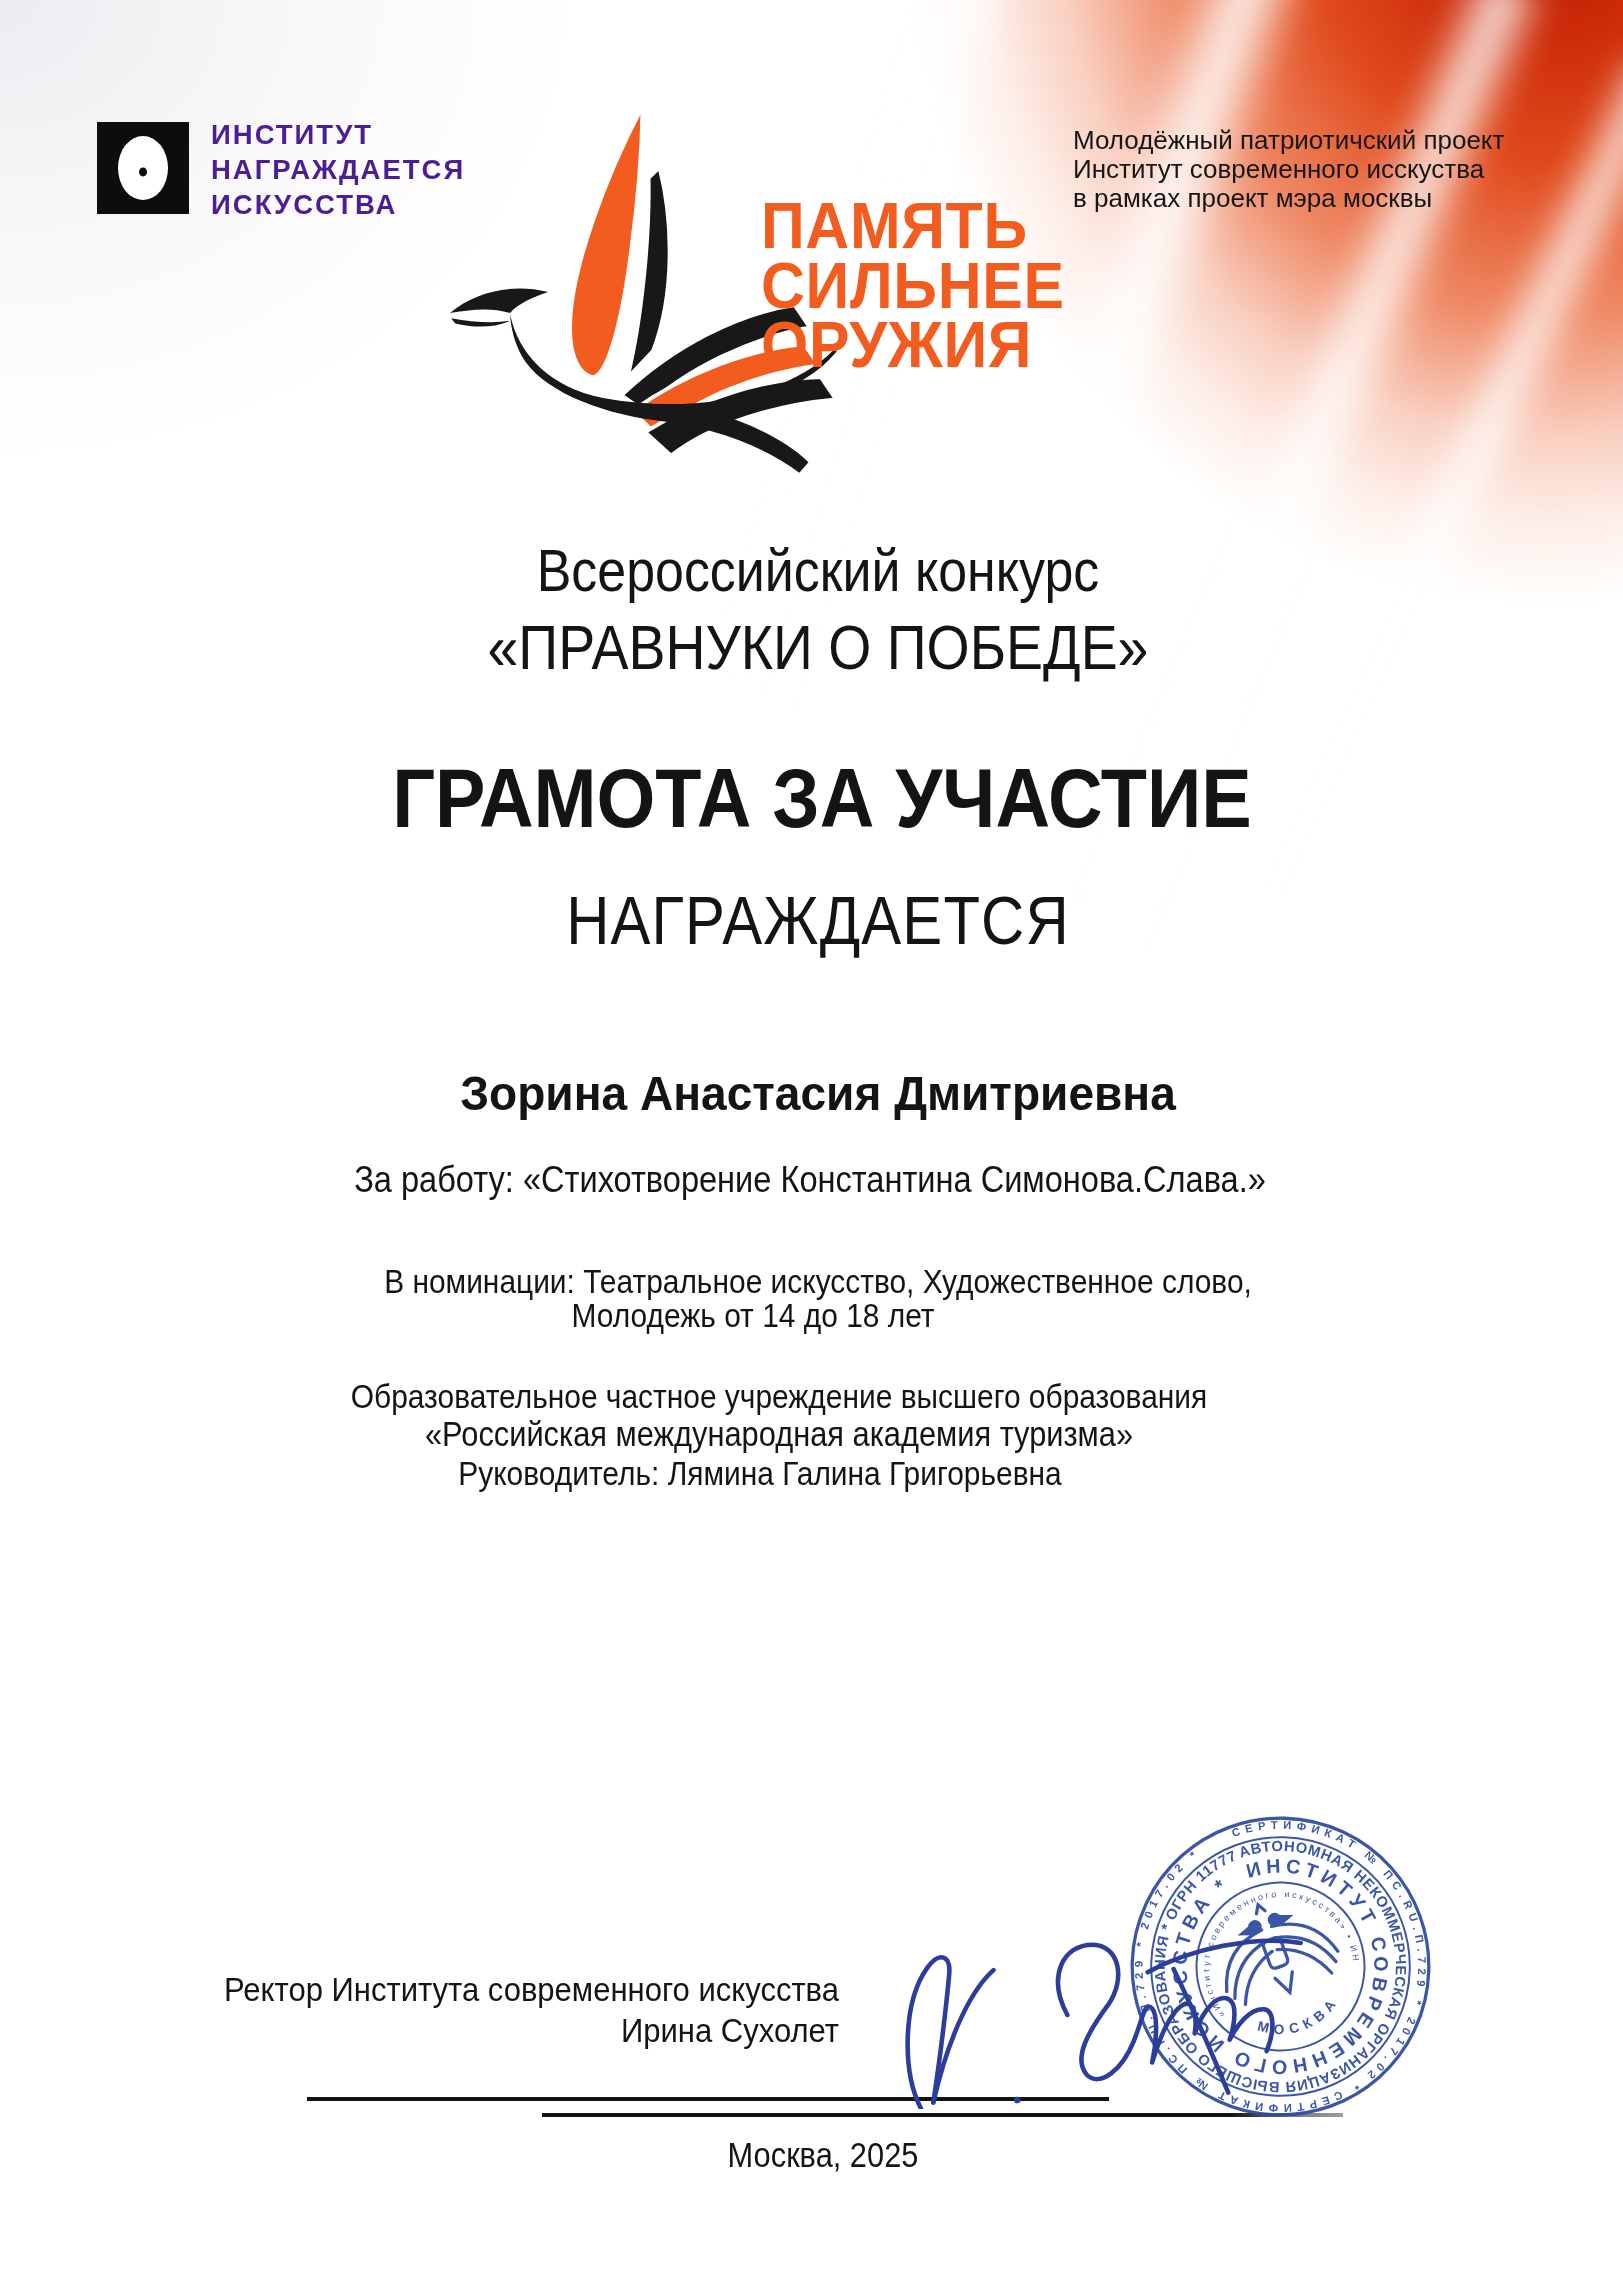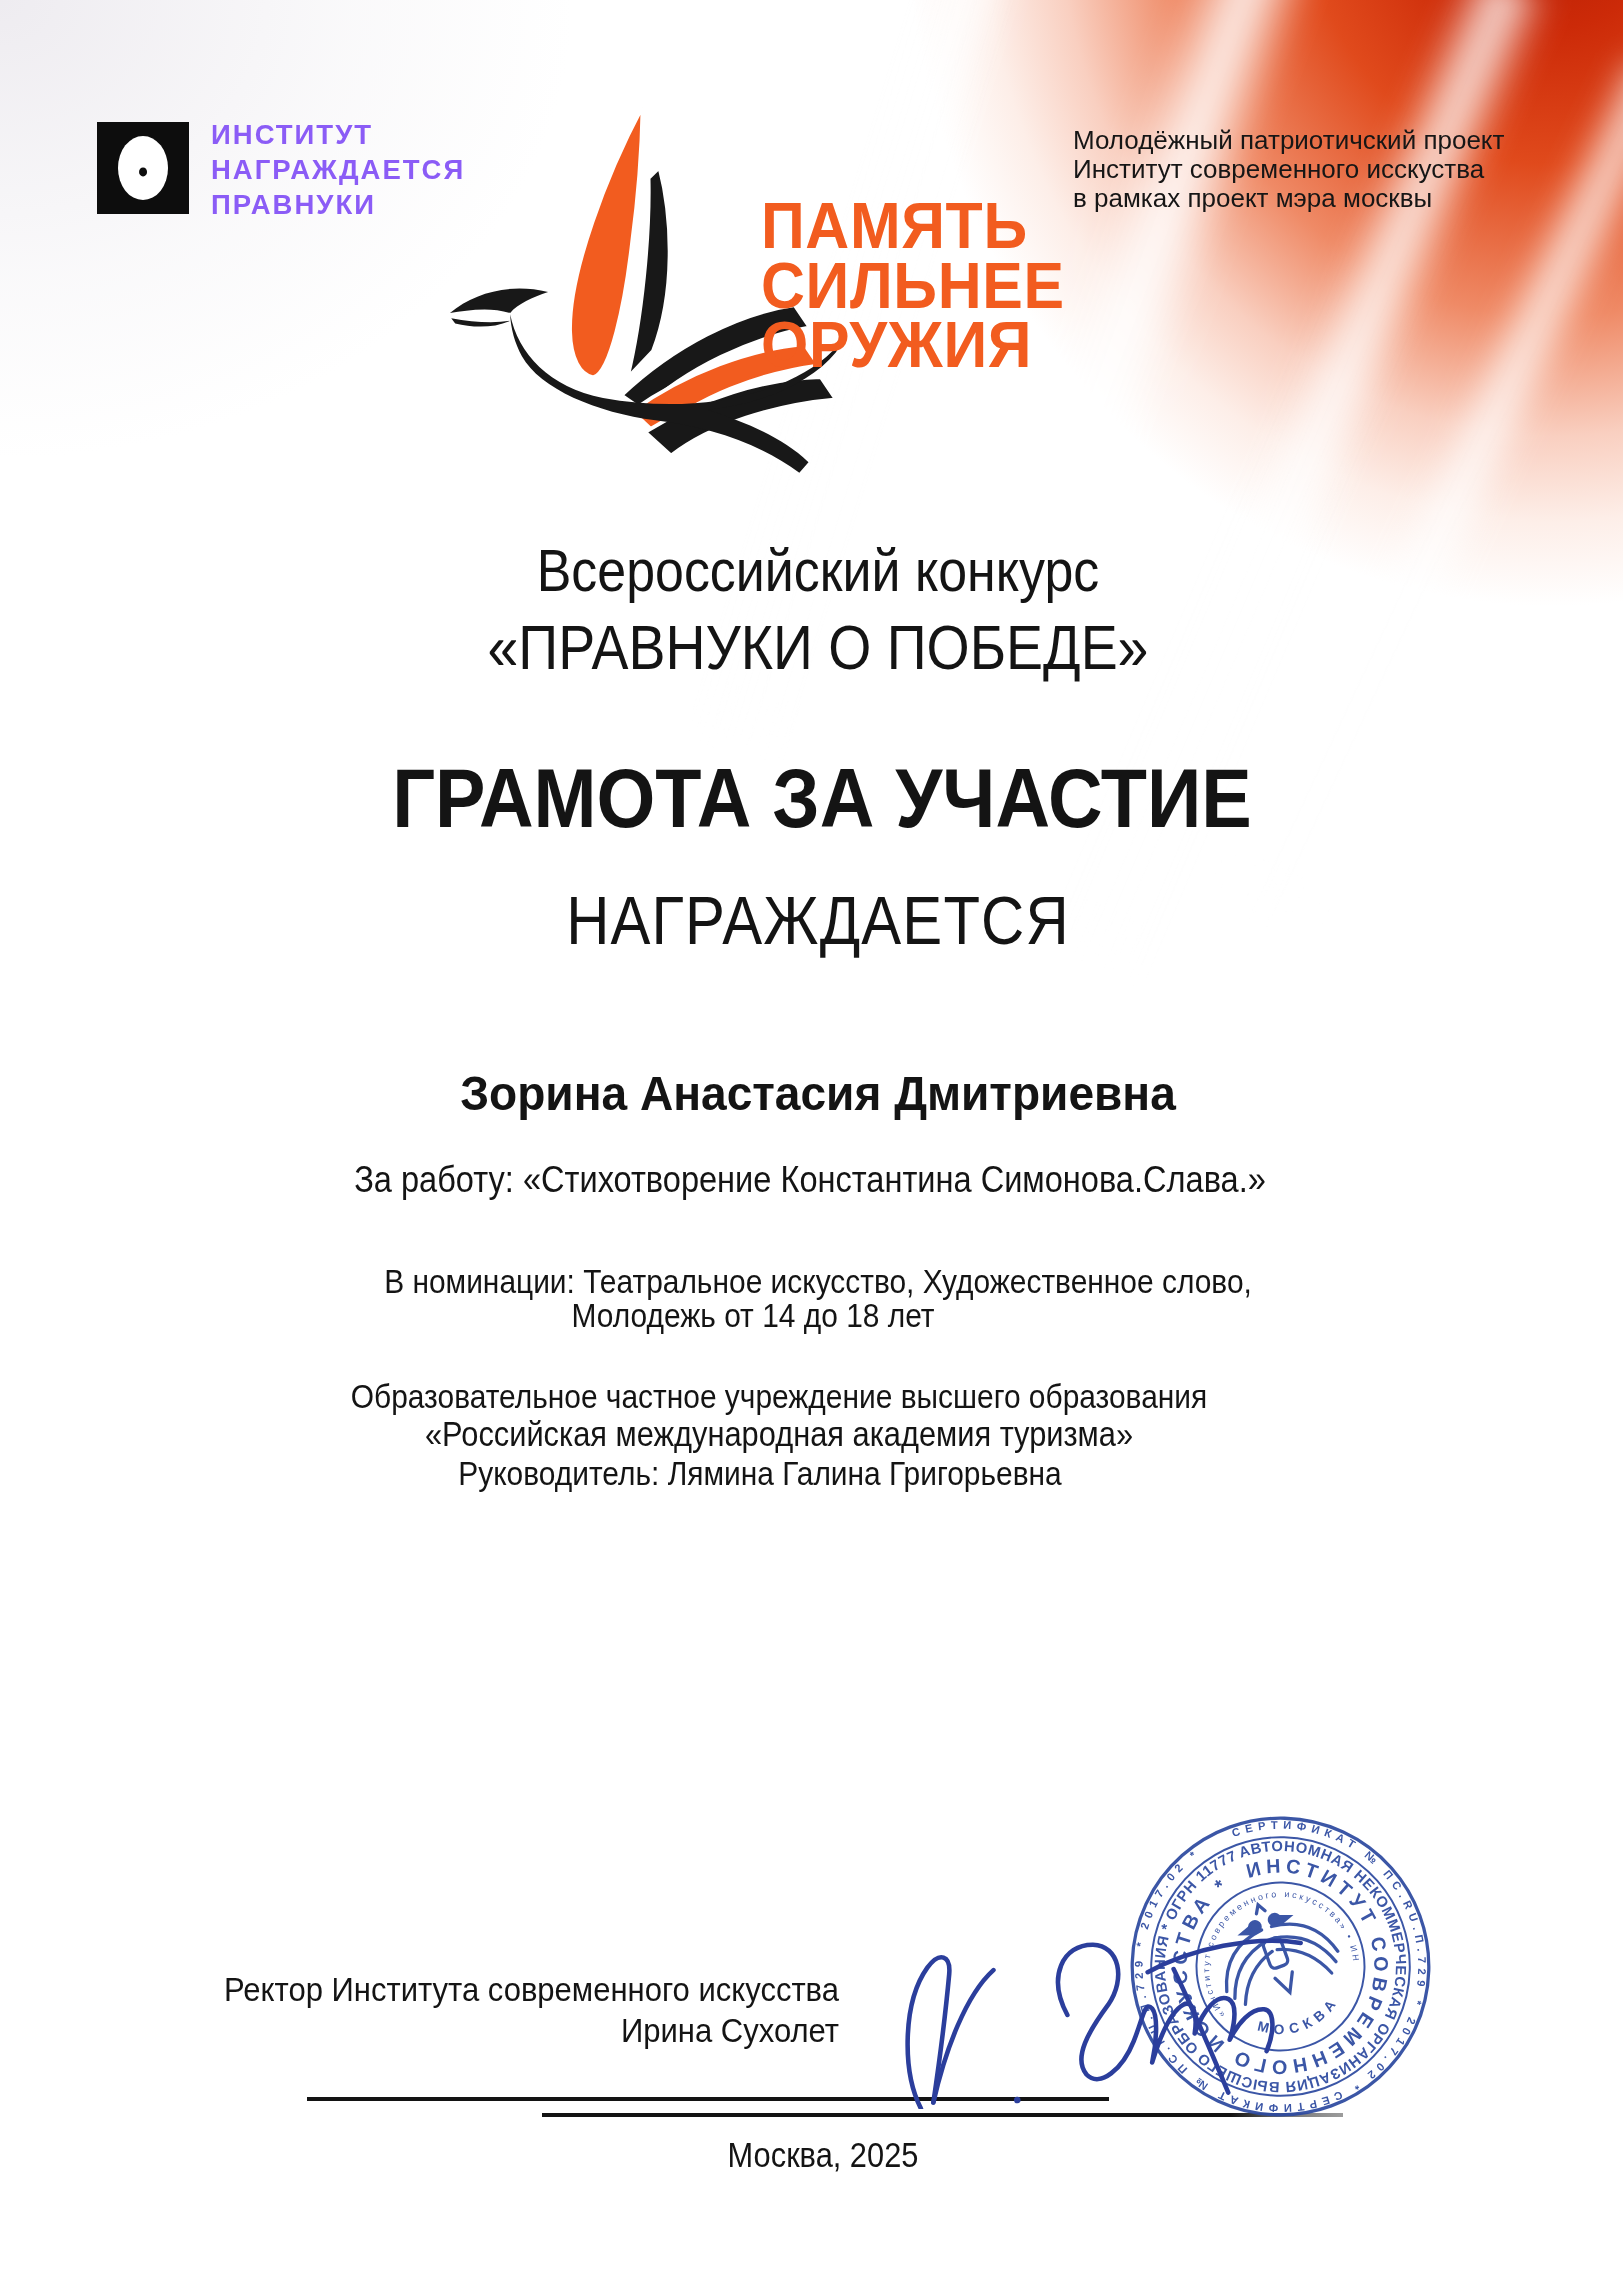--- a/index.html
+++ b/index.html
@@ -21,21 +21,21 @@
 
   .t{position:absolute;white-space:nowrap;line-height:1;}
   .center{left:50%;transform:translateX(-50%) scaleX(.88);}
 
   
   .ica-mark{position:absolute;left:97px;top:122px;width:92px;height:92px;background:#0d0d0d;}
   .ica-oval{position:absolute;left:50%;top:50%;width:50px;height:64px;background:#ffffff;border-radius:50%;
     transform:translate(-50%,-50%);}
   .ica-dot{position:absolute;left:50%;top:56%;width:7.9px;height:9.2px;background:#0d0d0d;border-radius:50%;
     transform:translate(-50%,-50%);}
-  .ica-text{left:211px;top:117px;font-size:27.5px;font-weight:700;line-height:35px;letter-spacing:2px;color:#8b5cf6;}
+  .ica-text{left:211px;top:117px;font-size:27.5px;font-weight:700;line-height:35px;letter-spacing:2px;color:#4c1d95;}
 
   
   .note{left:1073px;top:126px;font-size:26px;line-height:29px;color:#161616;}
 
   
   .wm{position:absolute;left:761px;font-size:64px;font-weight:700;letter-spacing:0.7px;
       transform:scaleX(.95);transform-origin:left top;line-height:1;}
   .wm1{top:194px;} .wm2{top:254px;} .wm3{top:313px;}
 
   .c-contest1{top:542px;font-size:59px;margin-left:6.5px;}
@@ -78,21 +78,21 @@
   </div>
 
   <div class="ica-mark">
     <div class="ica-oval">
       <div class="ica-dot"></div>
     </div>
   </div>
   <div class="t ica-text">
     <div>ИНСТИТУТ</div>
     <div>НАГРАЖДАЕТСЯ</div>
-    <div>ПРАВНУКИ</div>
+    <div>ИСКУССТВА</div>
   </div>
 
   <div class="t note">
     <div>Молодёжный патриотичский проект</div>
     <div>Институт современного исскуства</div>
     <div>в рамках проект мэра москвы</div>
   </div>
 
   <svg class="logo-svg" viewBox="0 0 700 660">
     <path d="M352,16 C298,118 240,268 242,358 C243,400 257,424 277,428 C303,420 325,318 336,222 C346,148 351,68 352,16 Z" fill="#F25C1F" stroke="#ffffff" stroke-width="5"></path>

